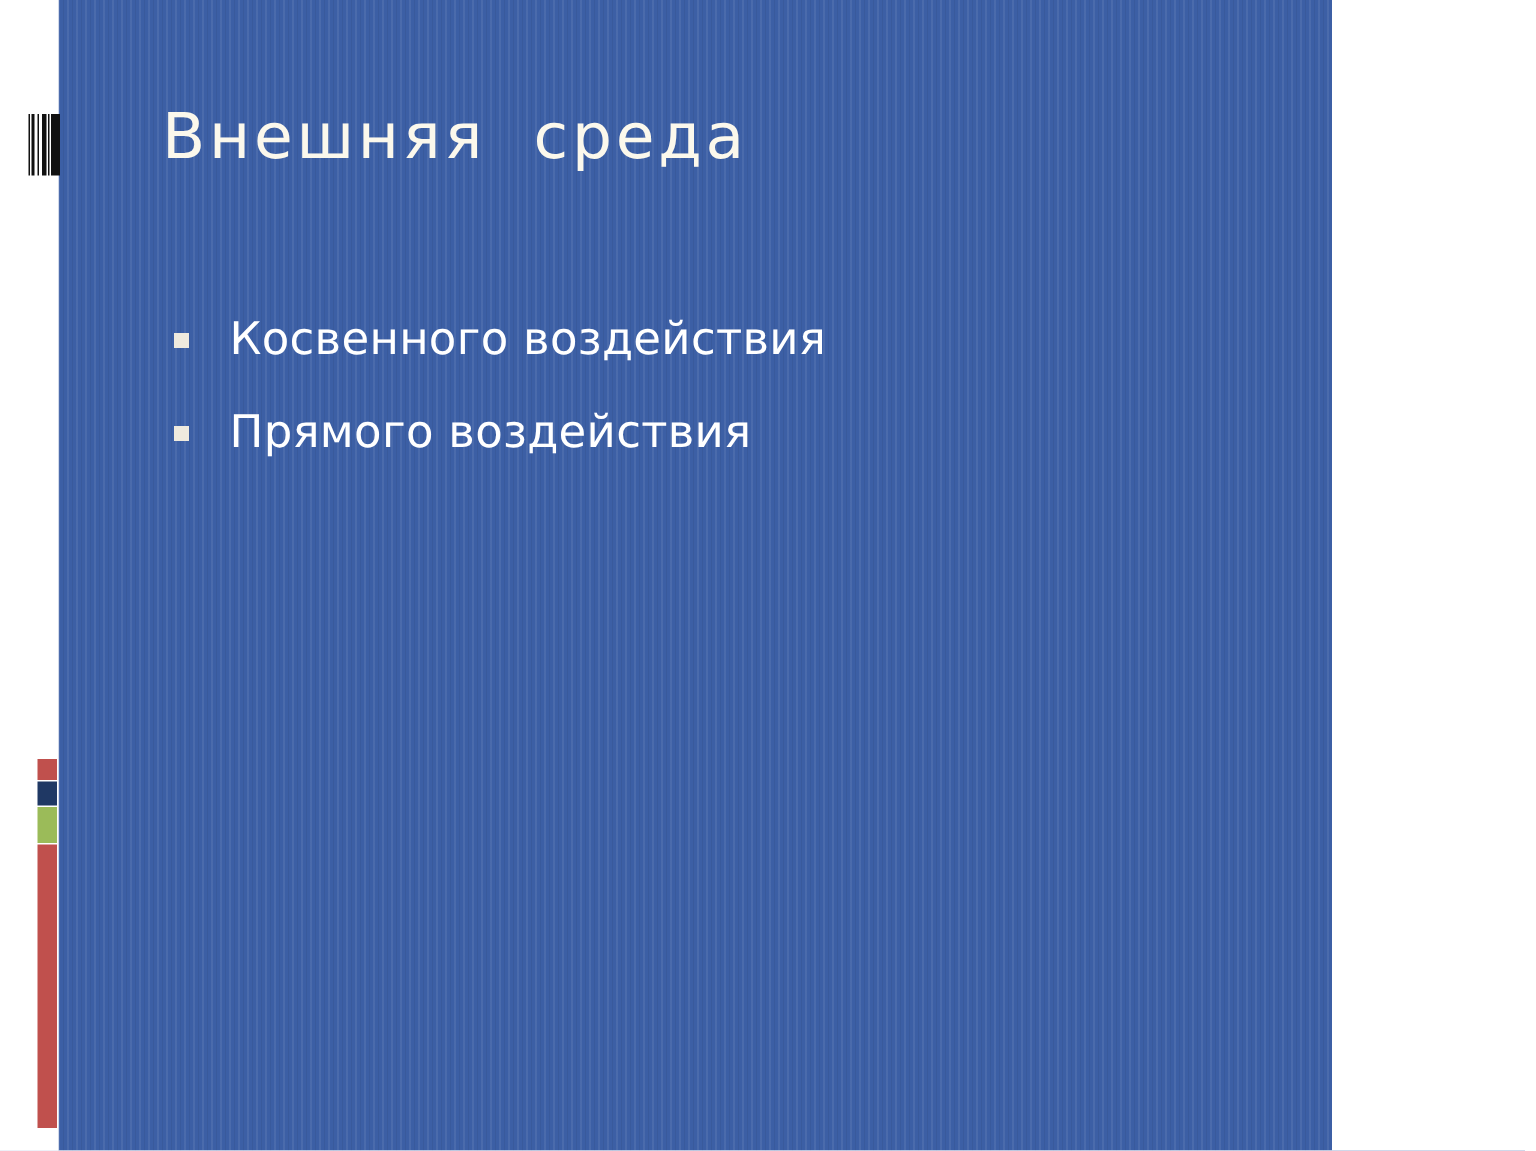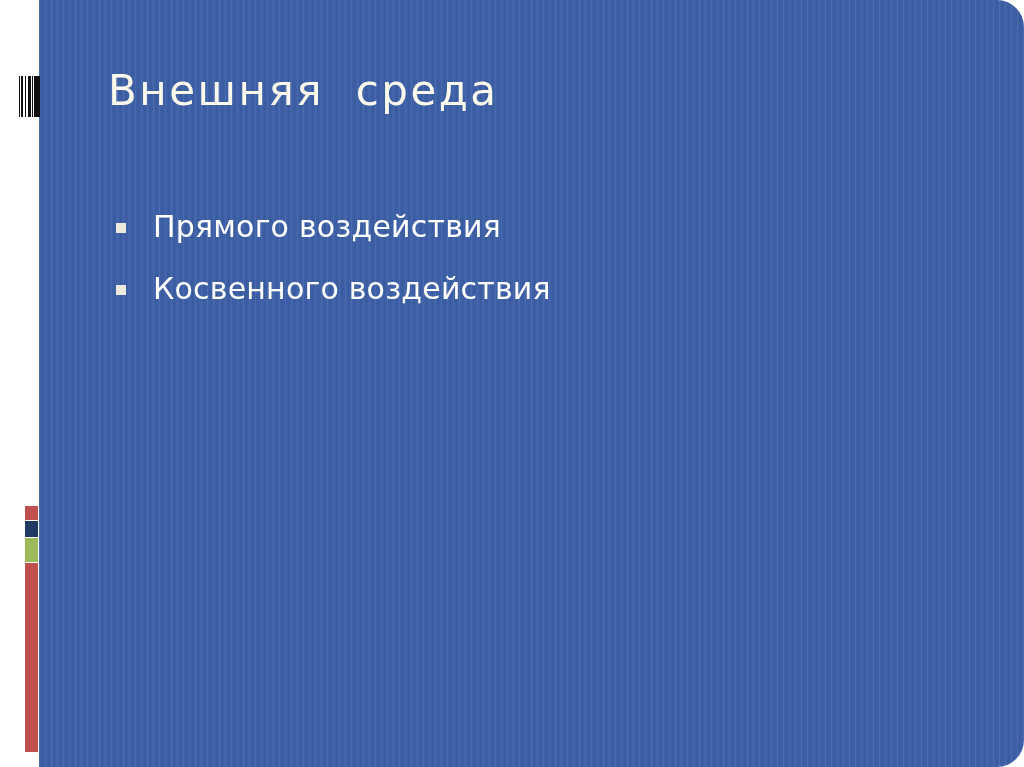--- a/index.html
+++ b/index.html
@@ -9,25 +9,24 @@
   }
   body {
     width: 1024px;
     height: 767px;
     overflow: hidden;
     font-family: "DejaVu Sans", "Liberation Sans", sans-serif;
   }
 
   #slide {
     position: relative;
-    width: 1024px;
+    width: 888px;
     height: 767px;
     background: #ffffff;
     overflow: hidden;
-    border-radius: 27px;
   }
 
   
   #canvas {
     position: absolute;
     left: 39px;
     top: 0;
     width: 985px;
     height: 767px;
     background-color: #3c5fa5;
@@ -152,21 +151,21 @@
   <div class="chip" id="chip-red"></div>
   <div class="chip" id="chip-navy"></div>
   <div class="chip" id="chip-green"></div>
   <div id="bar-red"></div>
 
   <div id="title">Внешняя  среда</div>
 
   <div id="bullets">
     <div class="bullet-row">
       <span class="bullet-mark"></span>
-      <span class="bullet-text">Прямого воздействия</span>
+      <span class="bullet-text">Косвенного воздействия</span>
     </div>
     <div class="bullet-row">
       <span class="bullet-mark"></span>
-      <span class="bullet-text">Косвенного воздействия</span>
+      <span class="bullet-text">Прямого воздействия</span>
     </div>
   </div>
 
 </div>
 
 </body></html>

